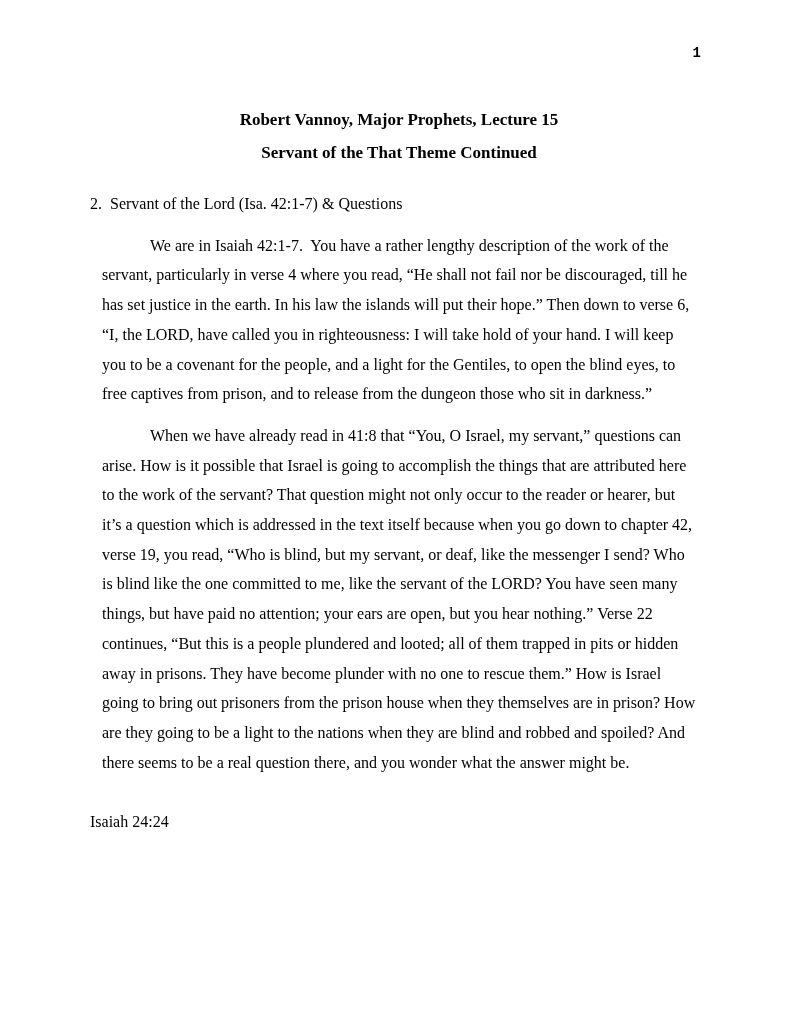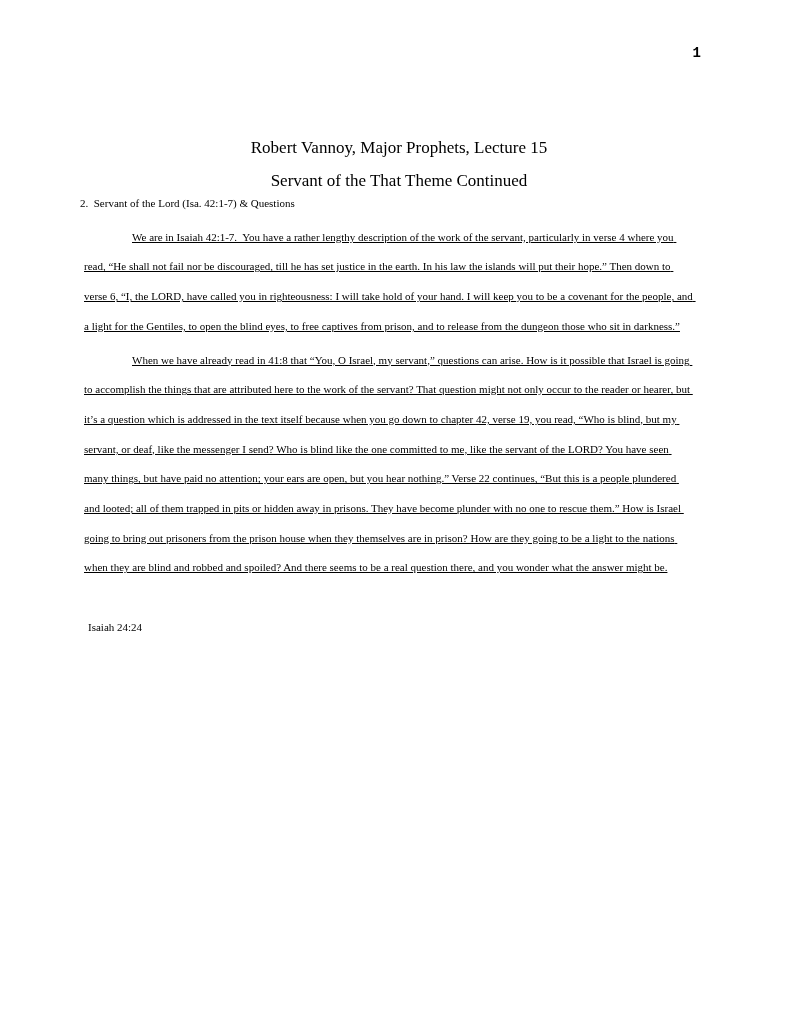--- a/index.html
+++ b/index.html
@@ -24,47 +24,44 @@
     font-weight: 700;
     font-size: 14px;
     line-height: 16px;
   }
   .doc-header {
     position: absolute;
     left: 90px;
     top: 103px;
     width: 618px;
     text-align: center;
-    font-weight: normal;
+    font-weight: bold;
     font-size: 17px;
     line-height: 33px;
-    margin-top: 28px;
   }
   .doc-body {
     position: absolute;
-    left: 80px;
+    left: 90px;
     top: 189px;
     width: 618px;
-    font-size: 11px;
+    font-size: 16px;
     line-height: 29.7px;
     text-align: left;
   }
   .section-heading {
     white-space: pre-wrap;
   }
   .para {
-    margin: 4px;
+    margin: 12px;
     text-indent: 48px;
     white-space: pre-wrap;
-    text-decoration: underline;
   }
   .subheading {
     margin-top: 29.7px;
     white-space: pre-wrap;
-    margin-left: 8px;
   }
 </style>
 </head>
 <body>
 
 <div class="page">
 
   <div class="page-number">1</div>
 
   <div class="doc-header">

